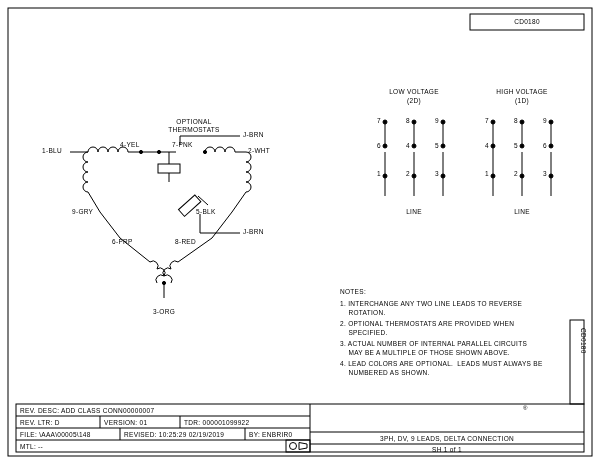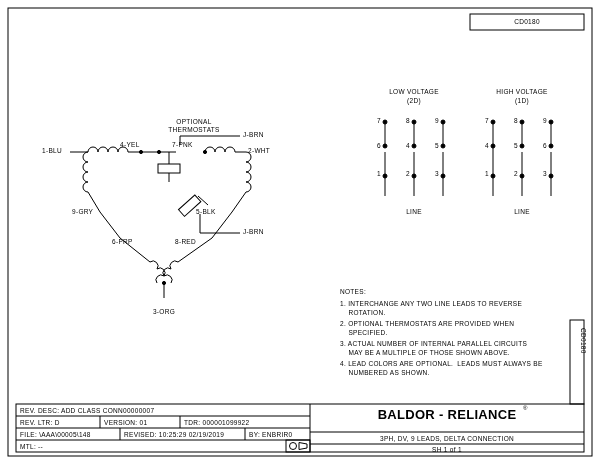--- a/index.html
+++ b/index.html
@@ -200,18 +200,17 @@
 
   <div class="t" style="left:20px;top:407px;">REV. DESC:  ADD CLASS CONN00000007</div>
   <div class="t" style="left:20px;top:419px;">REV. LTR:  D</div>
   <div class="t" style="left:104px;top:419px;">VERSION: 01</div>
   <div class="t" style="left:184px;top:419px;">TDR: 000001099922</div>
   <div class="t" style="left:20px;top:431px;">FILE: \AAA\00005\148</div>
   <div class="t" style="left:124px;top:431px;">REVISED: 10:25:29  02/19/2019</div>
   <div class="t" style="left:249px;top:431px;">BY: ENBRIR0</div>
   <div class="t" style="left:20px;top:443px;">MTL: --</div>
 
-  <div class="t c bold" style="left:447px;top:407px;font-size:13px;">BALDOR - RELIANCE</div>
   <div class="t" style="left:523px;top:405px;font-size:6px;">®</div>
   <div class="t c" style="left:447px;top:435px;">3PH, DV, 9 LEADS, DELTA CONNECTION</div>
   <div class="t c" style="left:447px;top:446px;">SH 1 of 1</div>
 
 </div>
 
 </body></html>

